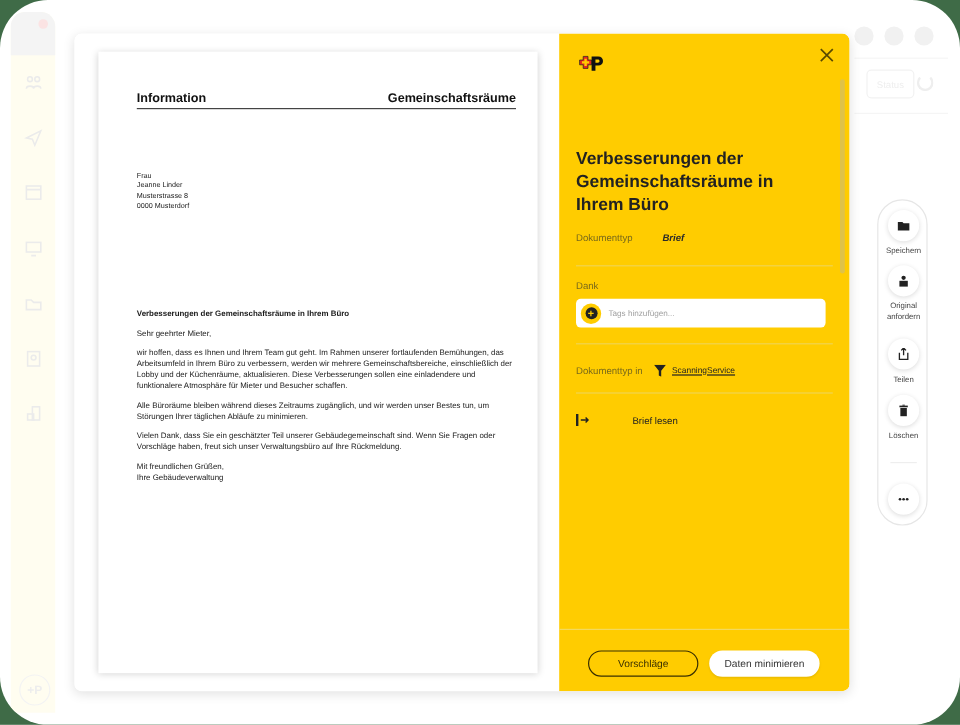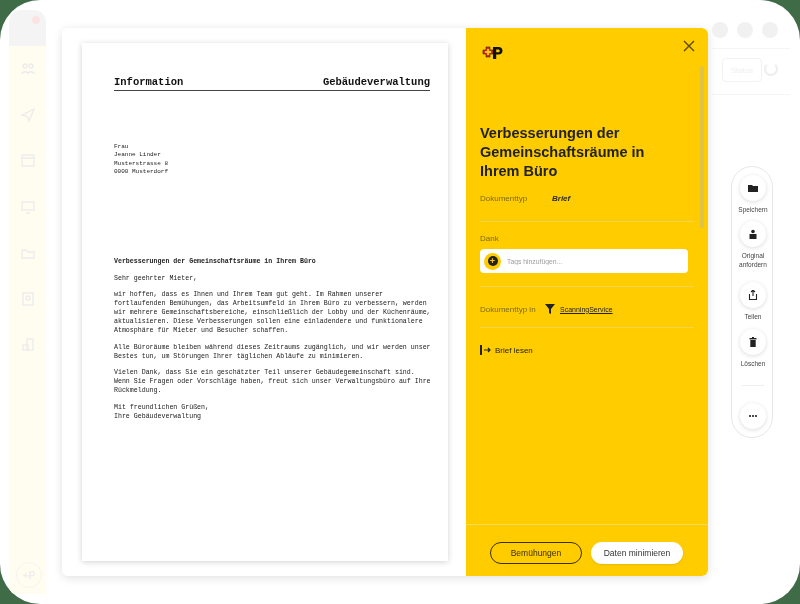--- a/index.html
+++ b/index.html
@@ -53,21 +53,21 @@
   }
 
   
   .modal {
     position: absolute; left: 62px; top: 28px; width: 646px; height: 548px;
     background: #ffffff; border-radius: 6px;
     box-shadow: 0 2px 10px rgba(0,0,0,0.12);
     overflow: hidden;
   }
   .doc-area {
-    position: absolute; left: 0; top: 0; width: 404px; height: 548px; background: #ffffff; font-family: Liberation Mono, monospace;
+    position: absolute; left: 0; top: 0; width: 404px; height: 548px; background: #ffffff;
   }
   .paper {
     position: absolute; left: 20px; top: 15px; width: 366px; height: 518px;
     background: #ffffff; box-shadow: 0 1px 6px rgba(0,0,0,0.18);
   }
   .paper-header {
     position: absolute; left: 32px; top: 33px; width: 316px;
     display: flex; justify-content: space-between; align-items: flex-end;
     border-bottom: 1px solid #444; padding-bottom: 2px;
     font-size: 10.5px; font-weight: bold; color: #111;
@@ -119,21 +119,21 @@
     font-family: "Liberation Sans", sans-serif; width: 170px;
   }
   .tags-input input::placeholder { color: #a0a0a0; }
   .divider { position: absolute; left: 14px; width: 214px; height: 1px; background: #f0d450; }
   .saved-row { position: absolute; left: 14px; top: 276px; font-size: 8px; display: flex; align-items: center; }
   .saved-row .label { color: #7a6a1a; width: 65px; }
   .saved-row .funnel { width: 10px; height: 10px; margin-right: 5px; }
   .saved-row .link { color: #222; text-decoration: underline; font-size: 7px; cursor: pointer; }
   .read-letter {
     position: absolute; left: 14px; top: 317px; font-size: 8px; color: #222;
-    display: flex; align-items: center; cursor: pointer;
+    display: flex; align-items: center; cursor: pointer; gap: 32px;
   }
   .read-letter svg { width: 12px; height: 10px; margin-right: 3px; }
   .footer-line { position: absolute; left: 0; top: 496px; width: 242px; height: 1px; background: #f3d95d; }
   .btn-close {
     position: absolute; left: 24px; top: 514px; width: 92px; height: 22px;
     border: 1.3px solid #3a3000; border-radius: 11px; background: transparent;
     font-size: 8.5px; color: #3a3000; font-family: "Liberation Sans", sans-serif; cursor: pointer;
   }
   .btn-edit {
     position: absolute; left: 125px; top: 514px; width: 92px; height: 22px;
@@ -220,21 +220,21 @@
   <div class="faint-line" style="left:712px;top:48px;width:78px;"></div>
   <div class="status-pill">Status</div>
   <div class="reload-icon"></div>
   <div class="faint-line" style="left:712px;top:94px;width:78px;"></div>
 
   <div class="modal">
     <div class="doc-area">
       <div class="paper">
         <div class="paper-header">
           <span>Information</span>
-          <span>Gebäudeverwaltung</span>
+          <span>Gemeinschaftsräume</span>
         </div>
         <div class="address">
           <div>Frau</div>
           <div>Jeanne Linder</div>
           <div>Musterstrasse 8</div>
           <div>0000 Musterdorf</div>
         </div>
         <div class="letter-body">
           <div class="subject">Verbesserungen der Gemeinschaftsräume in Ihrem Büro</div>
           <p>Sehr geehrter Mieter,</p>
@@ -291,21 +291,21 @@
 
       <div class="read-letter">
         <svg viewBox="0 0 12 10">
             <rect x="0" y="0" width="2" height="10" fill="#222"></rect>
             <path d="M4 5h6M8 3l2 2-2 2" stroke="#222" stroke-width="1.2" fill="none"></path>
           </svg>
         <span>Brief lesen</span>
       </div>
 
       <div class="footer-line"></div>
-      <button class="btn-close">Bemühungen</button>
+      <button class="btn-close">Vorschläge</button>
       <button class="btn-edit">Daten minimieren</button>
     </div>
   </div>
 
   <div class="action-rail">
     <div class="action" style="top:8px;">
       <div class="circle">
           <svg viewBox="0 0 10 10">
             <path d="M0 2h4l1 1h5v6H0z" fill="#222"></path>
           </svg>

